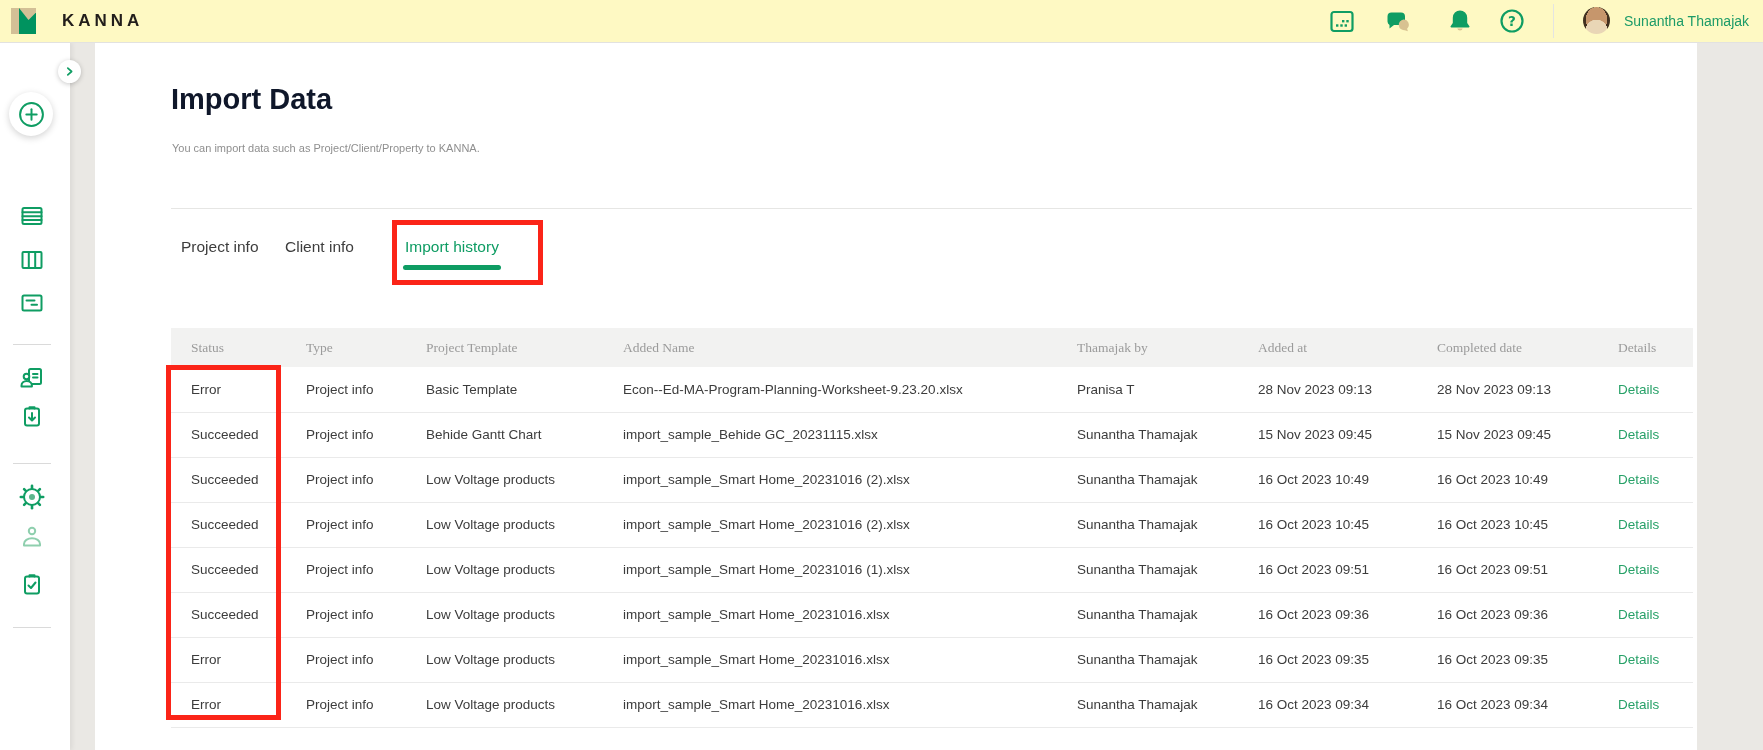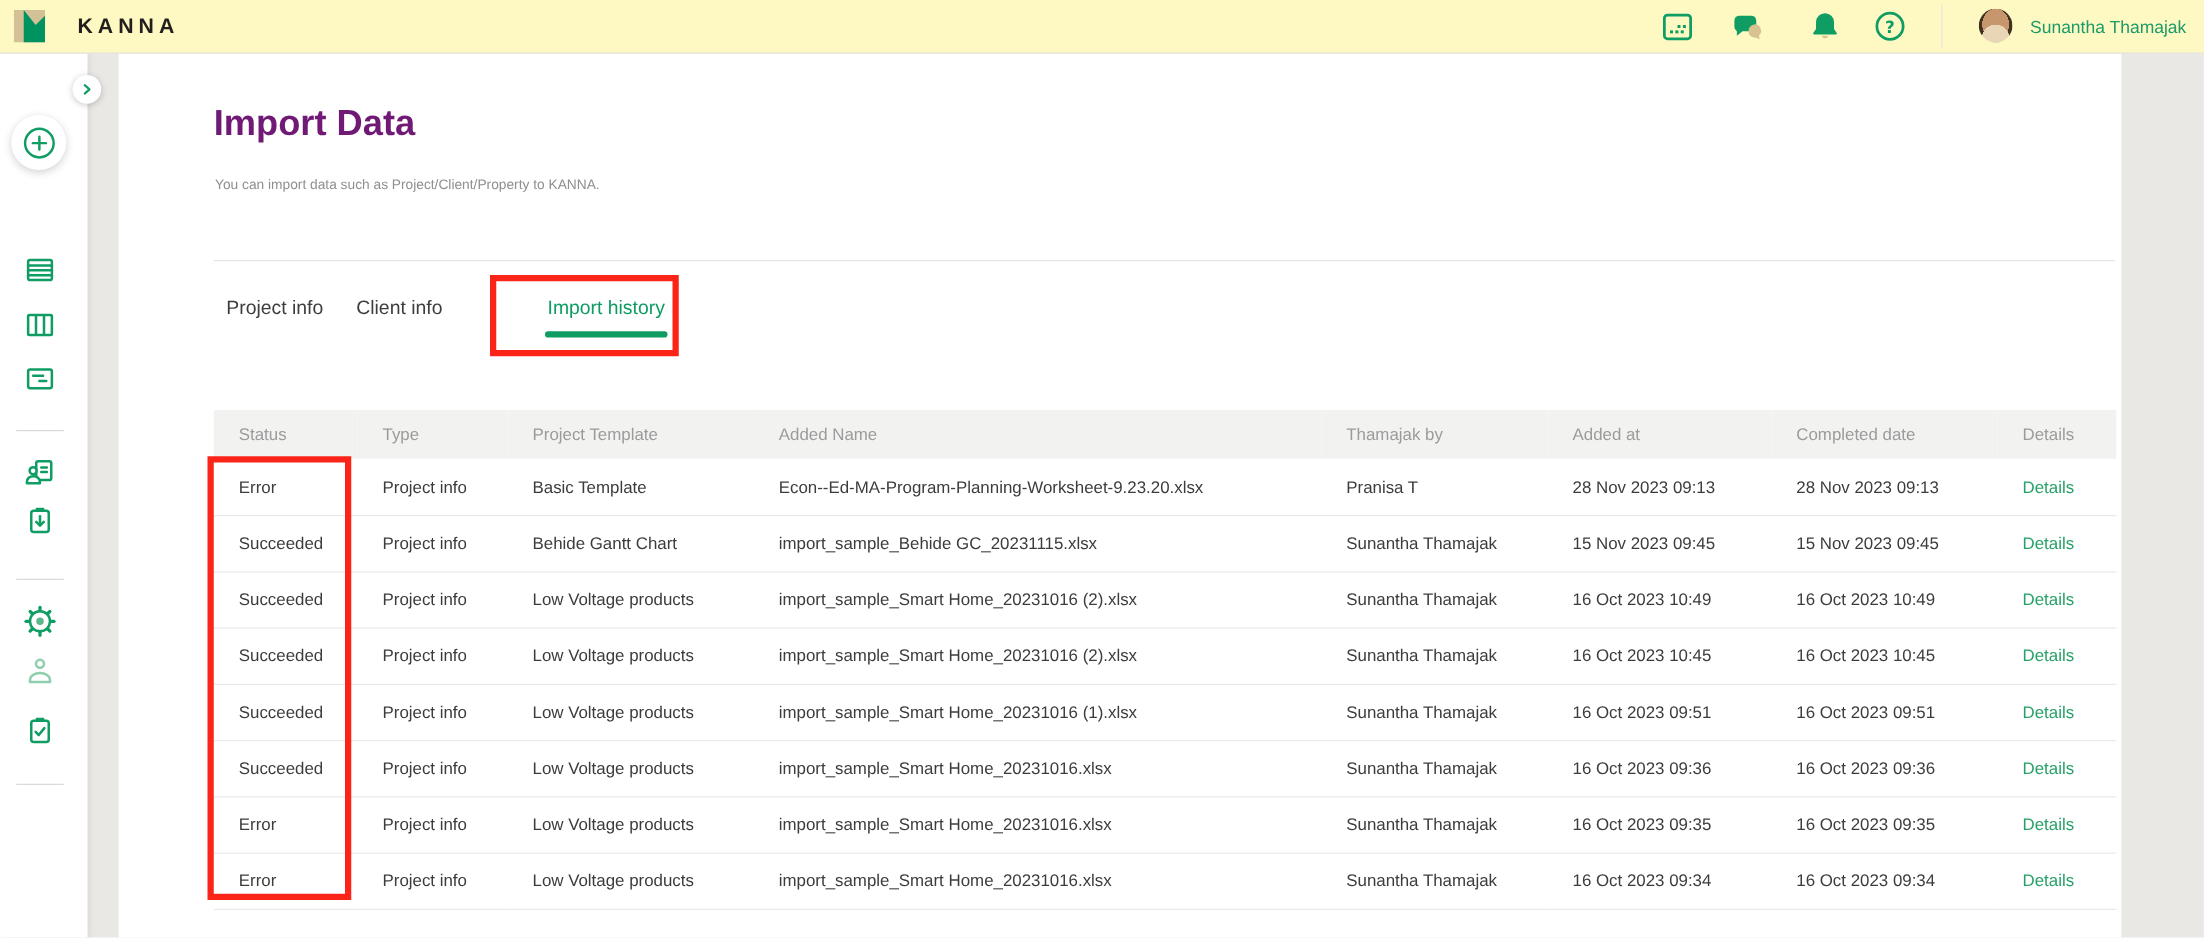--- a/index.html
+++ b/index.html
@@ -32,34 +32,34 @@
   .sidebar{position:absolute;left:0;top:42px;width:70px;height:708px;background:#fff;box-shadow:2px 0 5px rgba(0,0,0,.07);z-index:4;}
   .collapse-btn{position:absolute;left:58px;top:60px;width:23px;height:23px;border-radius:50%;background:#fff;
     box-shadow:0 1px 5px rgba(0,0,0,.22);z-index:6;display:flex;align-items:center;justify-content:center;cursor:pointer;}
   .add-btn{position:absolute;left:9px;top:92px;width:44px;height:44px;border-radius:50%;background:#fff;
     box-shadow:0 2px 7px rgba(0,0,0,.18);z-index:6;display:flex;align-items:center;justify-content:center;cursor:pointer;}
   .side-ico{position:absolute;left:19px;width:26px;height:26px;cursor:pointer;}
   .side-div{position:absolute;left:13px;width:38px;height:1px;background:#dadada;}
 
   
   .card{position:absolute;left:95px;top:42px;width:1602px;height:708px;background:#fff;z-index:2;}
-  .page-title{position:absolute;left:76px;top:41px;font-size:29px;font-weight:700;color:#701a75;}
+  .page-title{position:absolute;left:76px;top:41px;font-size:29px;font-weight:700;color:#0f172a;}
   .page-desc{position:absolute;left:77px;top:98px;font-size:11px;line-height:17.5px;color:#8f8f8f;}
   .top-divider{position:absolute;left:76px;top:166px;width:1521px;height:1px;background:#e6e6e4;}
 
   .tabs{position:absolute;left:76px;top:192px;height:26px;width:600px;}
   .tab{position:absolute;top:0;height:26px;line-height:26px;font-size:15.5px;color:#3d3d3d;cursor:pointer;white-space:nowrap;}
-  .tab-pi{left:10px;} .tab-ci{left:114px;} .tab-ih{left:234px;margin-left:33px;}
+  .tab-pi{left:10px;} .tab-ci{left:114px;} .tab-ih{left:234px;}
   .tab.active{color:#0e9c63;}
   .tab.active::after{content:"";position:absolute;left:-2px;right:-2px;bottom:-10px;height:5px;border-radius:3px;background:#0e9c63;}
 
   
   table.tbl{position:absolute;left:76px;top:286px;width:1522px;border-collapse:collapse;table-layout:fixed;}
   .tbl thead tr{height:39px;}
-  .tbl th{background:#f2f2f1;font-weight:400;font-size:13.5px;color:#9b9b9b;text-align:left;padding:0 0 0 20px;white-space:nowrap;}
+  .tbl th{background:#f2f2f1;font-weight:400;font-size:13.5px;color:#9b9b9b;text-align:left;padding:0 0 0 20px;white-space:nowrap;font-family:Liberation Serif, serif;}
   .tbl tbody tr{height:45px;border-bottom:1px solid #eaeaea;}
   .tbl td{font-size:13.5px;color:#3c3c3c;padding:0 0 0 20px;white-space:nowrap;overflow:hidden;}
   .st-error{color:#e85549;}
   .st-ok{color:#3a7ac8;}
   .details-link{color:#27a168;cursor:pointer;}
 
   
   .anno{position:absolute;border:5px solid #fb2418;box-sizing:border-box;z-index:10;pointer-events:none;}
   .anno-tab{left:297px;top:178px;width:151px;height:65px;}
   .anno-status{left:71px;top:323px;width:115px;height:355px;}

